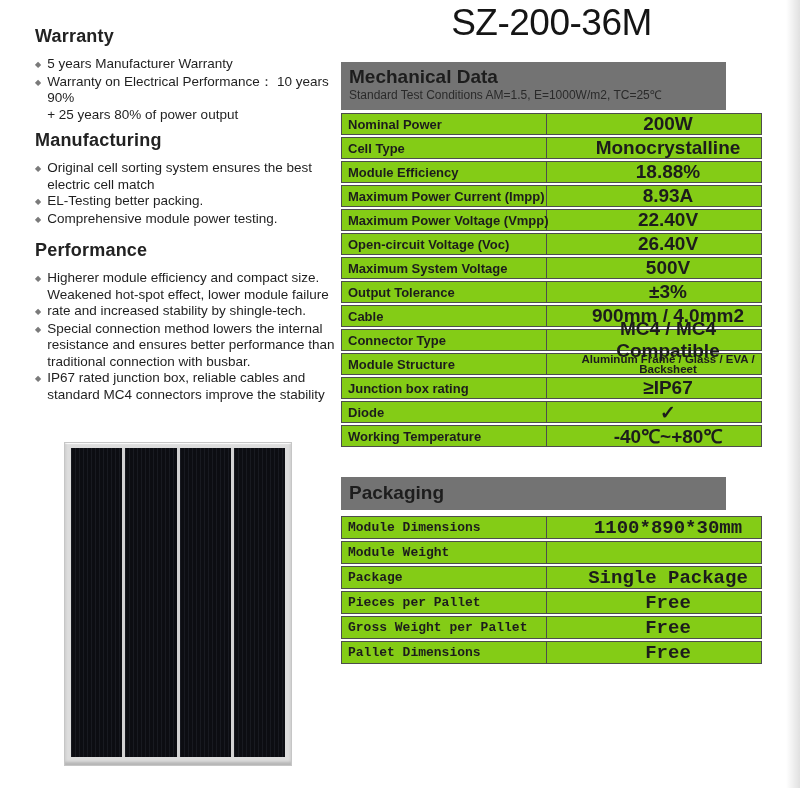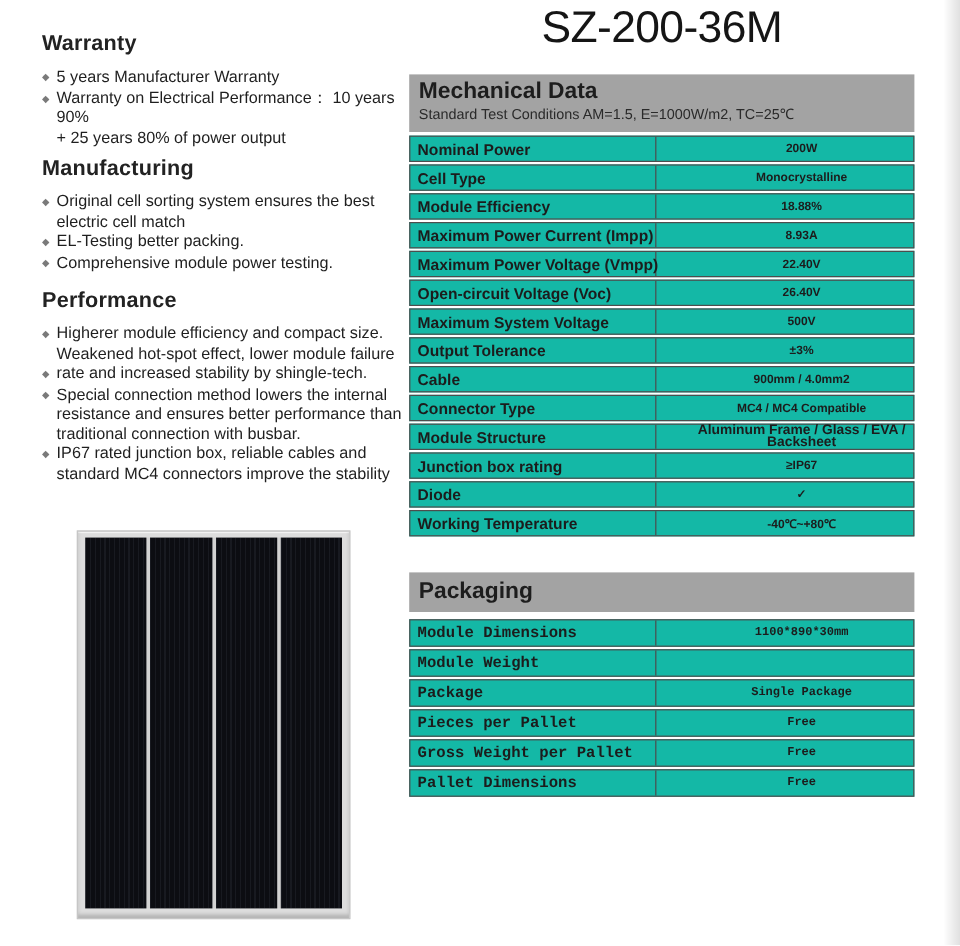--- a/index.html
+++ b/index.html
@@ -27,38 +27,38 @@
   .cell {
     flex:1; background-color:#0c0d12;
     background-image: repeating-linear-gradient(90deg, rgba(130,140,160,0.10) 0px, rgba(130,140,160,0.10) 1px, transparent 1px, transparent 4px);
   }
   
   .title {
     position:absolute; left:341px; top:2px; width:421px; text-align:center;
     font-size:37px; font-weight:normal; color:#151515; letter-spacing:-0.5px;
   }
   .gray-header {
-    position:absolute; left:341px; width:421px; background:#a3a3a3; padding:4px 8px 0;
+    position:absolute; left:341px; width:385px; background:#737373; padding:4px 8px 0;
   }
   .gh-mech { top:62px; height:48px; }
   .gh-pack { top:477px; height:33px; padding-top:5px; }
   .gh-title { font-size:19px; font-weight:bold; line-height:22px; color:#1d1d1d; }
   .gh-sub { font-size:12px; line-height:15px; color:#2a2a2a; }
   .spec-table { position:absolute; left:341px; width:421px; }
   .t-mech { top:113px; }
   .t-pack { top:516px; }
-  .spec-row { display:flex; height:22px; border:1px solid #4d4d4d; margin-bottom:2px; background:#14b8a6;gap:28px; }
+  .spec-row { display:flex; height:22px; border:1px solid #4d4d4d; margin-bottom:2px; background:#84cc16;gap:28px; }
   .t-pack .spec-row { height:23px;font-family:Liberation Mono, monospace; }
   .spec-label {
     width:205px; border-right:1px solid #4d4d4d; padding-left:6px;
     display:flex; align-items:center; font-size:13px; font-weight:bold; white-space:nowrap;
   }
   .spec-value {
     flex:1; display:flex; align-items:center; justify-content:center;
-    font-size:10px; font-weight:bold; text-align:center;
+    font-size:19px; font-weight:bold; text-align:center;
   }
   .two-line { font-size:11.5px; line-height:10.5px; white-space:pre-line; }
   
   .right-shade {
     position:absolute; right:0; top:0; width:14px; height:100%;
     background: linear-gradient(to right, rgba(0,0,0,0), rgba(0,0,0,0.12));
   }
 </style>
 </head>
 <body>

